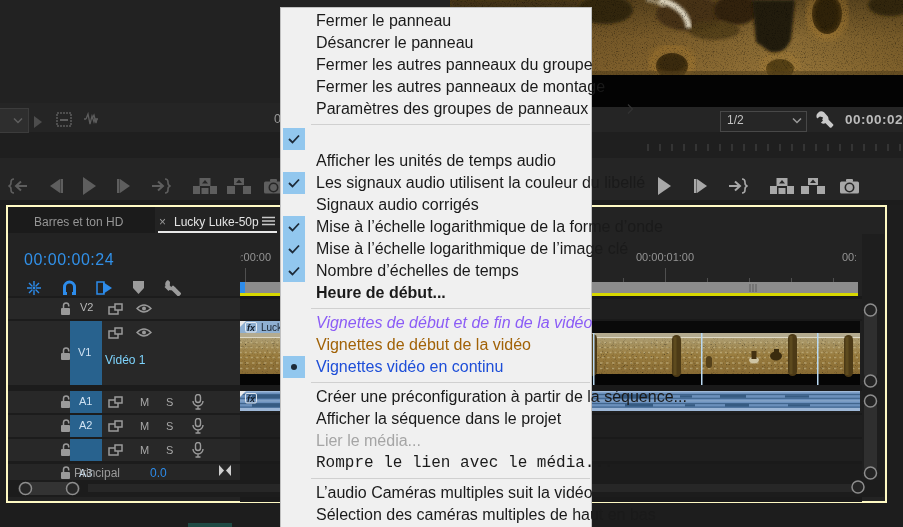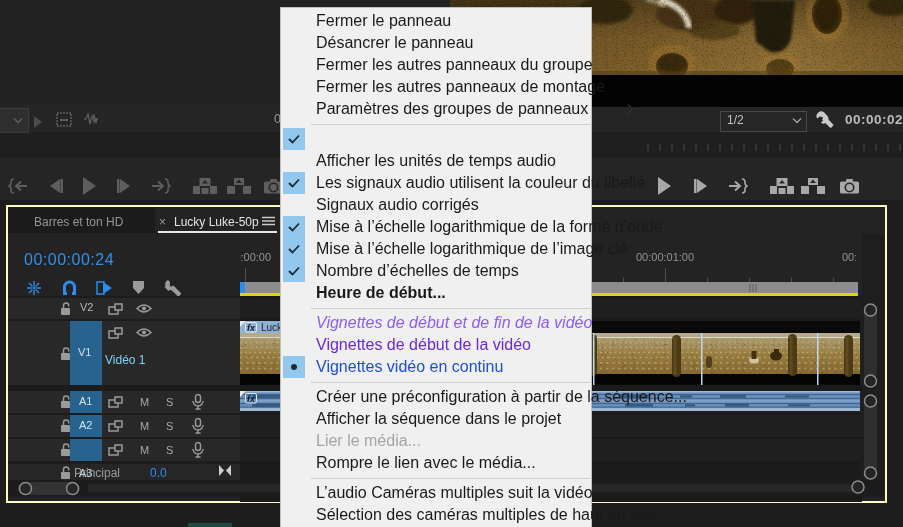--- a/index.html
+++ b/index.html
@@ -600,25 +600,25 @@
       <path d="M6 11 L9.5 14.5 L16 7.5" stroke="#1c2a38" stroke-width="1.8" fill="none"></path>
     </svg>
     <div style="position:absolute;left:35px;top:252px;height:22px;line-height:22px;color:#1a1a1a;white-space:nowrap;">Nombre d’échelles de temps</div>
     <div style="position:absolute;left:2px;top:252px;width:22px;height:22px;background:#92c7ee;"></div>
     <svg style="position:absolute;left:2px;top:252px;" width="22" height="22" viewBox="0 0 22 22">
       <path d="M6 11 L9.5 14.5 L16 7.5" stroke="#1c2a38" stroke-width="1.8" fill="none"></path>
     </svg>
     <div style="position:absolute;left:35px;top:274px;height:22px;line-height:22px;color:#1a1a1a;white-space:nowrap;font-weight:bold;">Heure de début...</div>
     <div style="position:absolute;left:30px;right:1px;top:299.5px;height:1px;background:#d0d0d0;"></div>
     <div style="position:absolute;left:35px;top:304px;height:22px;line-height:22px;color:#8b5cf6;white-space:nowrap;font-style:italic;">Vignettes de début et de fin de la vidéo</div>
-    <div style="position:absolute;left:35px;top:326px;height:22px;line-height:22px;color:#6d28d9;white-space:nowrap;">Vignettes de début de la vidéo</div>
+    <div style="position:absolute;left:35px;top:326px;height:22px;line-height:22px;color:#a16207;white-space:nowrap;">Vignettes de début de la vidéo</div>
     <div style="position:absolute;left:35px;top:348px;height:22px;line-height:22px;color:#1d4ed8;white-space:nowrap;">Vignettes vidéo en continu</div>
     <div style="position:absolute;left:2px;top:348px;width:22px;height:22px;background:#92c7ee;"></div>
     <div style="position:absolute;left:10px;top:356px;width:6px;height:6px;border-radius:3px;background:#1c2a38;"></div>
     <div style="position:absolute;left:30px;right:1px;top:373.5px;height:1px;background:#d0d0d0;"></div>
     <div style="position:absolute;left:35px;top:378px;height:22px;line-height:22px;color:#1a1a1a;white-space:nowrap;">Créer une préconfiguration à partir de la séquence...</div>
     <div style="position:absolute;left:35px;top:400px;height:22px;line-height:22px;color:#1a1a1a;white-space:nowrap;">Afficher la séquence dans le projet</div>
     <div style="position:absolute;left:35px;top:422px;height:22px;line-height:22px;color:#a5a5a5;white-space:nowrap;">Lier le média...</div>
-    <div style="position:absolute;left:35px;top:444px;height:22px;line-height:22px;color:#1a1a1a;white-space:nowrap;">Rompre le lien avec le média...</div>
+    <div style="position:absolute;left:35px;top:444px;height:22px;line-height:22px;color:#1a1a1a;white-space:nowrap;font-family:Liberation Mono, monospace;">Rompre le lien avec le média...</div>
     <div style="position:absolute;left:30px;right:1px;top:469.5px;height:1px;background:#d0d0d0;"></div>
     <div style="position:absolute;left:35px;top:474px;height:22px;line-height:22px;color:#1a1a1a;white-space:nowrap;">L’audio Caméras multiples suit la vidéo</div>
     <div style="position:absolute;left:35px;top:496px;height:22px;line-height:22px;color:#1a1a1a;white-space:nowrap;">Sélection des caméras multiples de haut en bas</div>
   </div>
 
 </body></html>

